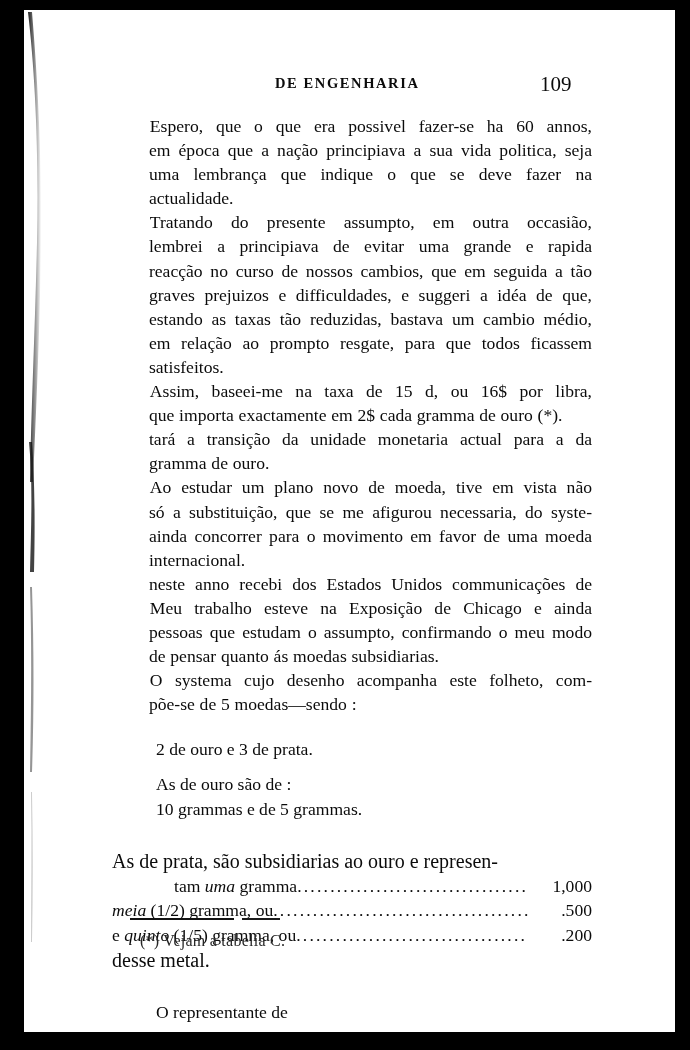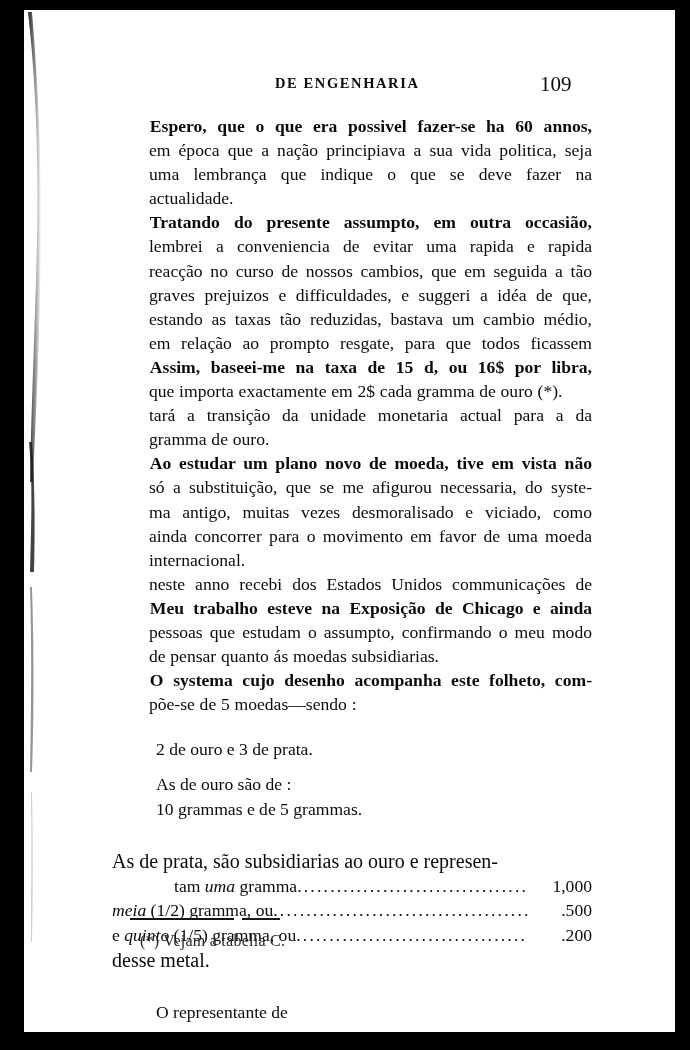--- a/index.html
+++ b/index.html
@@ -96,21 +96,21 @@
   }
 
   
   .ln {
     display: block;
     text-align: justify;
     text-align-last: justify;
     white-space: nowrap;
   }
   .ln.flush { text-align-last: left; text-align: left; }
-  .ln.indent { text-indent: 2.15em; font-weight: bold; }
+  .ln.indent { text-indent: 2.15em; }
 
   .blk {
     font-size: 17.6px;
     line-height: 24.1px;
     margin-top: 11px;
   }
 
   .gap-sm { height: 10px; }
   .gap-md { height: 17px; }
 
@@ -216,41 +216,41 @@
 
         <p class="para">
           <span class="ln indent">Espero, que  o  que  era  possivel fazer-se ha 60 annos,</span>
           <span class="ln">em época que a nação principiava a sua vida politica, seja</span>
           <span class="ln">uma  lembrança  que  indique  o  que  se  deve  fazer  na</span>
           <span class="ln flush">actualidade.</span>
         </p>
 
         <p class="para">
           <span class="ln indent">Tratando  do  presente  assumpto, em  outra  occasião,</span>
-          <span class="ln">lembrei  a  conveniencia  de  evitar  uma  rapida e  rapida</span>
+          <span class="ln">lembrei  a  principiava  de  evitar  uma  grande e  rapida</span>
           <span class="ln">reacção no curso de nossos cambios, que em seguida a tão</span>
           <span class="ln">graves  prejuizos  e difficuldades, e suggeri a idéa de que,</span>
           <span class="ln">estando as taxas tão reduzidas, bastava um cambio médio,</span>
           <span class="ln">em  relação  ao  prompto  resgate,  para que todos ficassem</span>
+          <span class="ln flush">satisfeitos.</span>
         </p>
 
         <p class="para">
           <span class="ln indent">Assim,   baseei-me   na  taxa de 15 d, ou 16$ por libra,</span>
           <span class="ln flush">que importa  exactamente em 2$ cada gramma de ouro (*).</span>
         </p>
 
         <p class="para">
           <span class="ln">tará a transição da unidade  monetaria  actual  para a da</span>
           <span class="ln flush">gramma de ouro.</span>
         </p>
 
         <p class="para">
           <span class="ln indent">Ao estudar um plano novo de moeda, tive em vista não</span>
           <span class="ln">só a substituição, que se me afigurou necessaria, do syste-</span>
-          <span class="ln">ma  antigo,  muitas  vezes  desmoralisado e viciado, como</span>
           <span class="ln">ainda concorrer para o movimento em favor de uma moeda</span>
           <span class="ln flush">internacional.</span>
         </p>
 
         <p class="para">
           <span class="ln">neste  anno  recebi  dos Estados Unidos communicações de</span>
           <span class="ln indent">Meu trabalho  esteve na Exposição de Chicago e ainda</span>
           <span class="ln">pessoas que estudam o assumpto, confirmando o meu modo</span>
           <span class="ln flush">de pensar quanto ás moedas subsidiarias.</span>
         </p>

